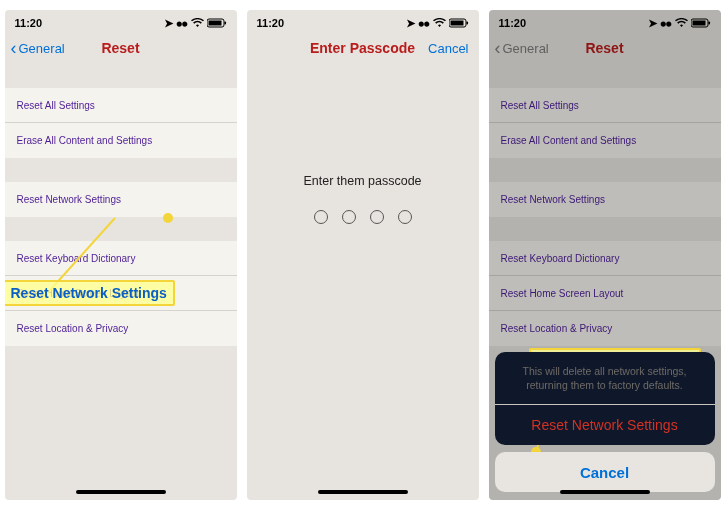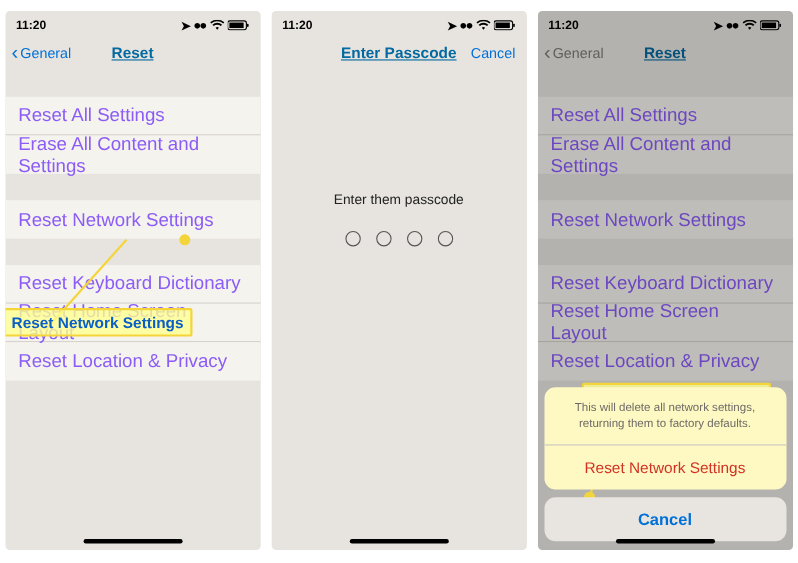--- a/index.html
+++ b/index.html
@@ -5,45 +5,45 @@
     * { box-sizing: border-box; margin: 0; padding: 0; font-family: -apple-system, "Helvetica Neue", Arial, sans-serif; }
     body { background: #fff; display: flex; justify-content: center; align-items: flex-start; padding: 10px; }
     .row { display: flex; gap: 10px; }
     .phone { width: 232px; height: 490px; background: #e7e4df; position: relative; overflow: hidden; border-radius: 4px; }
     .phone.dim::after { content:""; position:absolute; inset:0; background:rgba(0,0,0,.22); pointer-events:none; }
 
     .status { height: 22px; padding: 4px 10px 0; display: flex; justify-content: space-between; align-items: center; font-size: 11px; font-weight: 600; color: #000; }
     .status .right { display: flex; align-items: center; gap: 3px; }
 
     .nav { height: 32px; display: flex; align-items: center; justify-content: center; position: relative; font-size: 14px; }
-    .nav .title { font-weight: 600; color: #0369a1; text-decoration: underline; }
+    .nav .title { font-weight: 600; color: #b91c1c; }
     .nav .back { position: absolute; left: 6px; display: flex; align-items: center; color: #0070d9; font-size: 13px; }
     .nav .back.dimmed { color: #7a7a7a; }
     .nav .action { position: absolute; right: 10px; color: #0070d9; font-size: 13px; }
     .chev { font-size: 18px; line-height: 1; margin-right: 2px; }
 
     .spacer { height: 24px; }
     .group { background: #f5f3ee; }
-    .item { height: 35px; padding: 0 12px; display: flex; align-items: center; font-size: 17px; color: #8b5cf6; border-bottom: 1px solid #d6d3cd; }
+    .item { height: 35px; padding: 0 12px; display: flex; align-items: center; font-size: 10px; color: #4c1d95; border-bottom: 1px solid #d6d3cd; }
     .item:last-child { border-bottom: none; }
 
     .prompt { text-align: center; margin-top: 110px; font-size: 12.5px; color:#222; }
     .dots { display:flex; justify-content:center; gap:14px; margin-top:22px; }
     .dot { width:14px; height:14px; border:1.3px solid #555; border-radius:50%; }
 
     .homebar { position:absolute; bottom:6px; left:50%; transform:translateX(-50%); width:90px; height:4px; border-radius:3px; background:#000; }
 
     .annot { position:absolute; z-index:3; padding:3px 6px; border:2px solid #f3d53a; background:rgba(255,255,142,.78); font-size:14px; border-radius:2px; }
     .annot.blue { color:#0a5fc7; font-weight:600; }
     .annot.red { color:#d23224; font-weight:600; }
     .line { position:absolute; background:#f3d53a; height:2px; transform-origin:left center; z-index:2; }
     .mark { position:absolute; width:10px; height:10px; border-radius:50%; background:#f3d53a; z-index:2; }
 
     .sheet { position:absolute; left:6px; right:6px; bottom:8px; z-index:4; }
-    .sheet .card { background:#fef9c3; border-radius:10px; overflow:hidden; margin-bottom:7px; }
+    .sheet .card { background:#0f172a; border-radius:10px; overflow:hidden; margin-bottom:7px; }
     .sheet .msg { padding:12px 14px; font-size:10.5px; color:#6e6b66; text-align:center; border-bottom:1px solid #c9c6c0; line-height:1.35; }
     .sheet .actn { height:40px; display:flex; align-items:center; justify-content:center; font-size:14px; color:#d23224; }
     .sheet .cancel { background:#e8e5e0; border-radius:10px; height:40px; display:flex; align-items:center; justify-content:center; color:#0070d9; font-size:15px; font-weight:600; }
   </style>
 </head>
 <body>
 
 <div class="row">
 
   <div class="phone">

